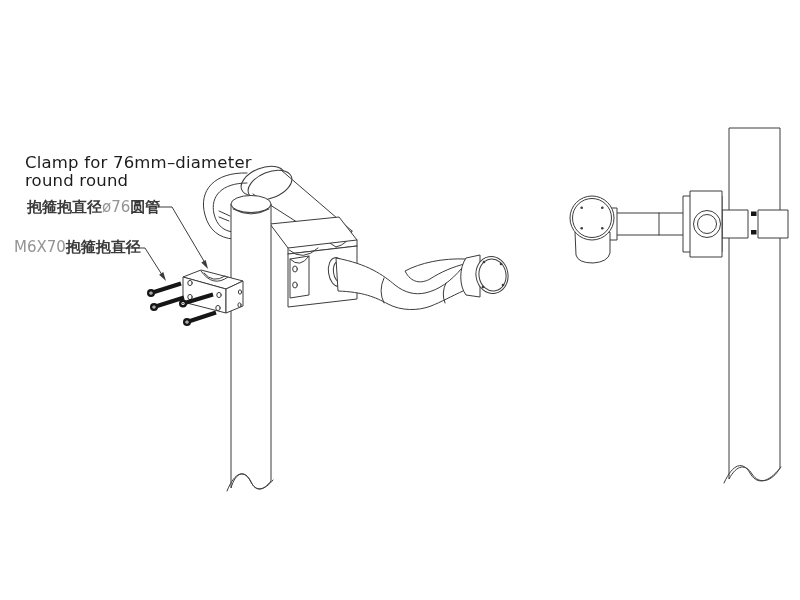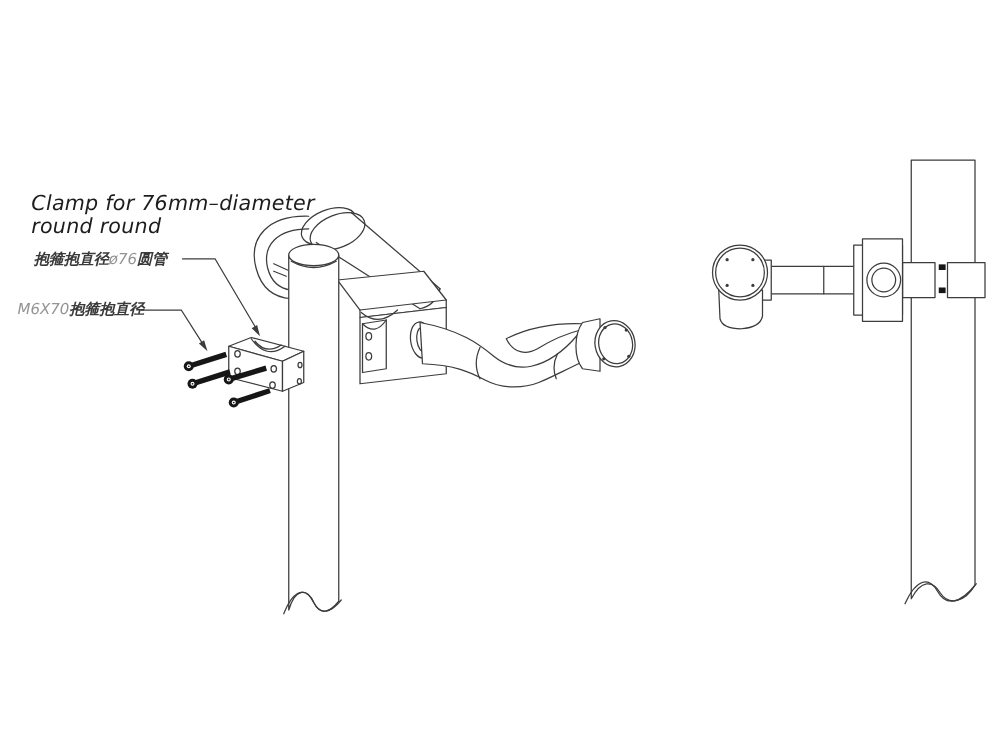--- a/index.html
+++ b/index.html
@@ -1,31 +1,31 @@
 <!DOCTYPE html>
 <html style="--background: #ffffff; --line: #3c3c3c; --text-primary: #1c1c1c; --text-secondary: #949494; --text-cjk: #3a3a3a; --screw: #161616;"><head>
 <meta charset="utf-8">
 <style>
   :root{
     --background:#ffffff; --line:#3c3c3c; --text-primary:#1c1c1c;
     --text-secondary:#949494; --text-cjk:#3a3a3a; --screw:#161616;
   }
   html,body{margin:0;padding:0;background:#fff;}
   .canvas{position:relative;width:800px;height:600px;background:var(--background);
-    font-family:"DejaVu Sans","Liberation Sans",sans-serif;overflow:hidden;font-style:italic;}
+    font-family:"DejaVu Sans","Liberation Sans",sans-serif;overflow:hidden;}
   svg{position:absolute;left:0;top:0;}
   .s{stroke:var(--line);stroke-width:1;fill:none;stroke-linecap:round;stroke-linejoin:round;}
   .w{fill:#ffffff;stroke:var(--line);stroke-width:1;stroke-linejoin:round;}
   .d{fill:var(--line);stroke:none;}
   .k{fill:var(--screw);stroke:none;}
   .rod{stroke:var(--screw);stroke-width:4.2;stroke-linecap:butt;fill:none;}
   .lbl{position:absolute;white-space:nowrap;}
   .lbl-en{color:var(--text-primary);font-size:16.5px;line-height:18px;letter-spacing:.2px;}
   .lbl-en2{color:var(--text-primary);font-size:17px;line-height:18px;letter-spacing:.2px;}
-  .lbl-zh{font-size:12px;line-height:17px;}
+  .lbl-zh{font-size:15px;line-height:17px;}
   .zh-dark{color:var(--text-cjk);font-weight:600;}
   .zh-gray{color:var(--text-secondary);font-weight:400;}
 </style>
 </head>
 <body>
 
 <div class="canvas">
 
   <svg width="800" height="600" viewBox="0 0 800 600">
 

